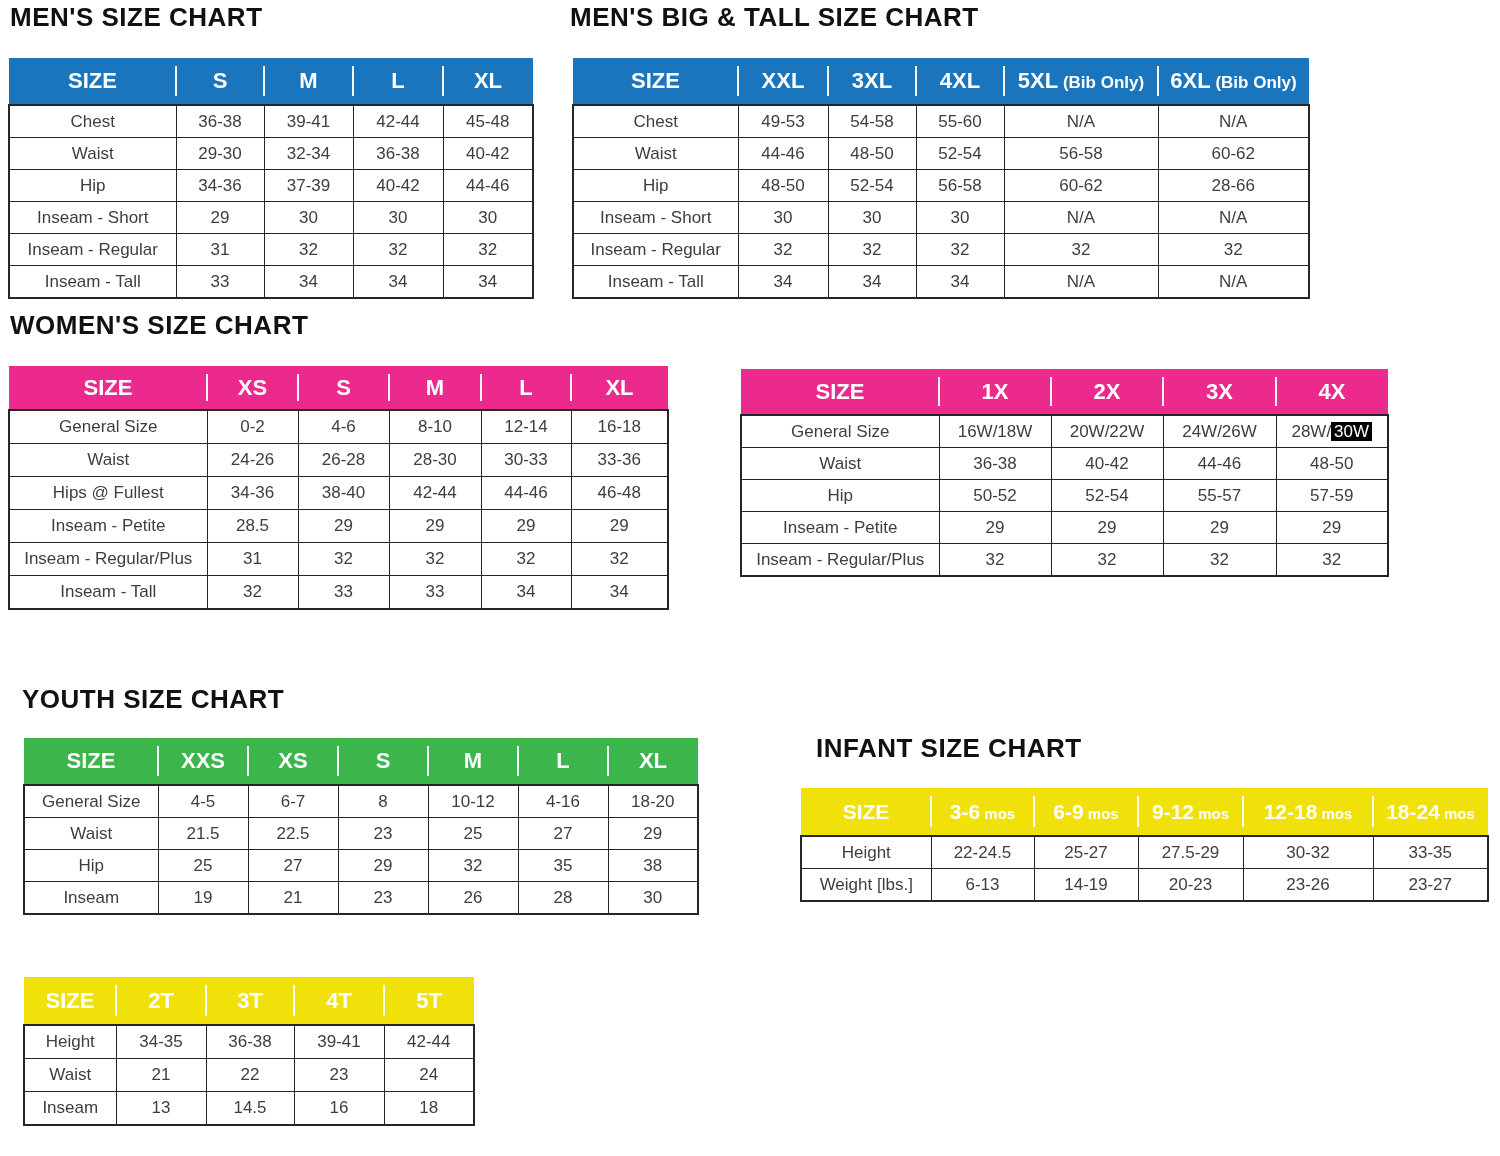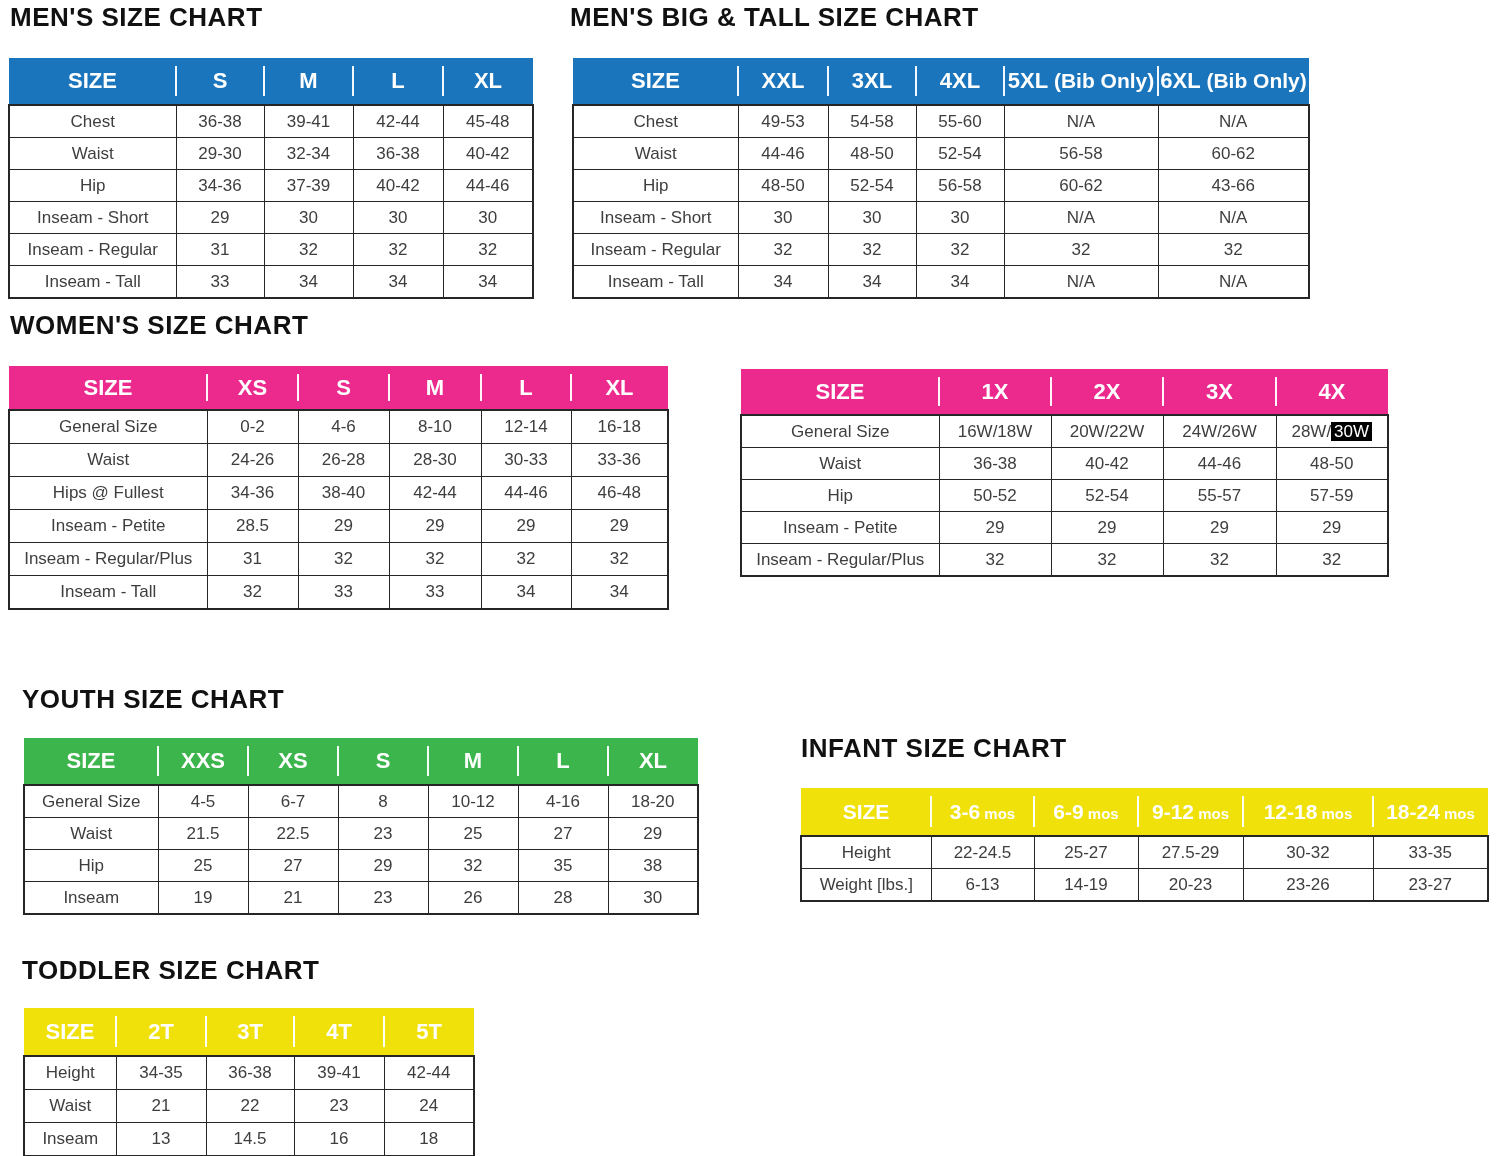--- a/index.html
+++ b/index.html
@@ -16,21 +16,21 @@
   table.size-table{border-collapse:collapse;table-layout:fixed;}
   table.size-table thead th{
     background:var(--theme);color:#ffffff;font-weight:bold;font-size:22px;
     height:var(--hh);padding:0 2px;vertical-align:middle;
     position:relative;border:none;white-space:nowrap;
   }
   table.size-table thead th + th::before{
     content:"";position:absolute;left:-1px;top:18%;height:64%;width:2px;
     background:#ffffff;opacity:.95;
   }
-  table.size-table thead th .sub{font-size:21px;font-weight:bold;}
+  table.size-table thead th .sub{font-size:17px;font-weight:bold;}
   table.size-table tbody td{
     height:var(--rh);border:1px solid #262626;background:#ffffff;
     text-align:center;vertical-align:middle;font-size:17px;color:#3e3e3e;
     padding:0 2px;white-space:nowrap;
   }
   table.size-table tbody tr td:first-child{border-left:2px solid #262626;}
   table.size-table tbody tr td:last-child{border-right:2px solid #262626;}
   table.size-table tbody tr:first-child td{border-top:2px solid #262626;}
   table.size-table tbody tr:last-child td{border-bottom:2px solid #262626;margin-top:44px;}
   .sel{background:#000000;color:#ffffff;padding:0 3px;}
@@ -42,21 +42,21 @@
   #sec-bigtall{left:570px;top:2px;   --theme:#1b75bc; --hh:46px; --rh:31px;}
   #sec-bigtall .tbl-wrap{margin-top:25px;margin-left:2px;}
   #sec-womens {left:8px;  top:310px; --theme:#ec2a8d; --hh:43px; --rh:32px;}
   #sec-womens  .chart-title{margin-left:2px;}
   #sec-womens  .tbl-wrap{margin-top:25px;}
   #sec-plus   {left:737px;top:346px; --theme:#ec2a8d; --hh:45px; --rh:31px;}
   #sec-plus    .tbl-wrap{margin-top:23px;margin-left:3px;}
   #sec-youth  {left:22px; top:684px; --theme:#3cb54c; --hh:46px; --rh:31px;}
   #sec-youth   .tbl-wrap{margin-top:23px;margin-left:1px;}
   #sec-infant {left:799px;top:733px; --theme:#f1e10a; --hh:47px; --rh:31px;}
-  #sec-infant  .chart-title{margin-left:2px;}
+  #sec-infant  .chart-title{margin-left:17px;}
   #sec-infant  .tbl-wrap{margin-top:24px;margin-left:1px;}
   #sec-infant  table.size-table thead th{font-size:21px;}
   #sec-infant  table.size-table thead th .sub{font-size:15px;}
   #sec-toddler{left:22px; top:955px; --theme:#f1e10a; --hh:47px; --rh:32px;}
   #sec-toddler .tbl-wrap{margin-top:22px;margin-left:1px;}
 </style>
 </head>
 <body>
 
 <div class="canvas">
@@ -167,21 +167,21 @@
               <td>52-54</td>
               <td>56-58</td>
               <td>60-62</td>
             </tr>
             <tr>
               <td>Hip</td>
               <td>48-50</td>
               <td>52-54</td>
               <td>56-58</td>
               <td>60-62</td>
-              <td>43-66</td>
+              <td>28-66</td>
             </tr>
             <tr>
               <td>Inseam - Short</td>
               <td>30</td>
               <td>30</td>
               <td>30</td>
               <td>N/A</td>
               <td>N/A</td>
             </tr>
             <tr>
@@ -445,21 +445,20 @@
               <td>20-23</td>
               <td>23-26</td>
               <td>23-27</td>
             </tr>
           </tbody>
         </table>
     </div>
   </section>
 
   <section class="chart-section" id="sec-toddler">
-    <h2 class="chart-title">TODDLER SIZE CHART</h2>
     <div class="tbl-wrap">
       <table class="size-table" style="width: 450px;">
           <colgroup>
             <col style="width: 92px;">
             <col style="width: 90px;">
             <col style="width: 88px;">
             <col style="width: 90px;">
             <col style="width: 90px;">
           </colgroup>
           <thead>

